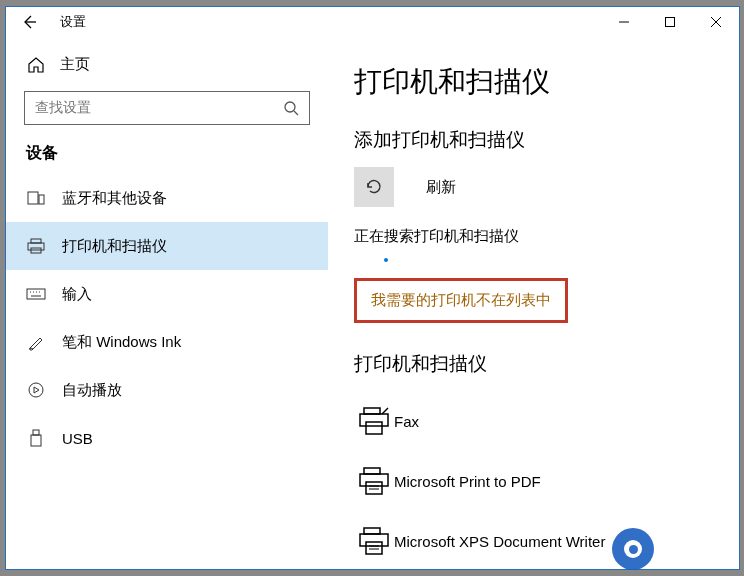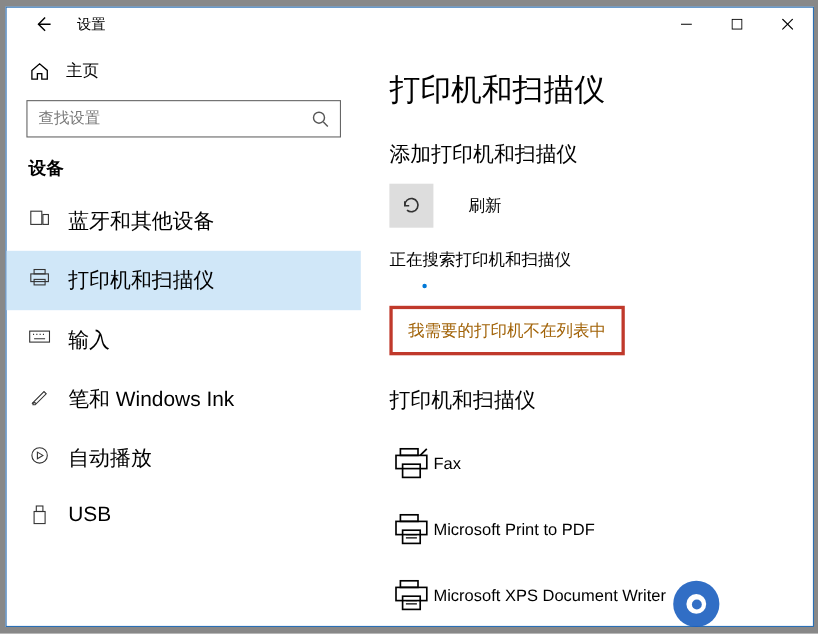--- a/index.html
+++ b/index.html
@@ -1,28 +1,28 @@
 <!DOCTYPE html>
 <html><head>
 <meta charset="utf-8">
 <style>
 * { margin: 0; padding: 0; box-sizing: border-box; font-family: "Microsoft YaHei", "Segoe UI", sans-serif; }
 body { width: 744px; height: 576px; background: #888; padding-top: 6px; overflow: hidden; position: relative; }
 .window { width: 735px; height: 564px; margin-left: 5px; background: #fff; border: 1px solid #2a6fb5; position: relative; }
-.titlebar { display: flex; align-items: center; height: 30px; padding-left: 20px; }
+.titlebar { display: flex; align-items: center; height: 30px; padding-left: 10px; }
 .back-btn { width: 26px; height: 26px; display: flex; align-items: center; justify-content: center; font-size: 18px; color: #333; }
 .win-title { font-size: 13px; margin-left: 18px; color: #000; }
 .win-controls { position: absolute; right: 0; top: 0; display: flex; }
 .win-ctl { width: 46px; height: 30px; display: flex; align-items: center; justify-content: center; font-size: 11px; color: #000; }
 .body-area { display: flex; height: calc(100% - 30px); }
 .sidebar { width: 322px; padding: 12px 0 0 0; }
 .home-row { display: flex; align-items: flex-start; padding: 6px 20px 16px 20px; gap: 14px; font-size: 15px; }
 .search-box { margin: 0 18px 18px 18px; border: 1px solid #666; height: 34px; display: flex; align-items: center; padding: 0 10px; color: #777; font-size: 14px; justify-content: space-between; }
 .cat-title { font-size: 16px; font-weight: 600; padding: 0 20px 10px 20px; }
-.nav-item { display: flex; align-items: flex-start; gap: 16px; padding: 14px 20px; font-size: 19px; color: #000; }
+.nav-item { display: flex; align-items: center; gap: 16px; padding: 14px 20px; font-size: 15px; color: #000; }
 .nav-item.active { background: #d0e7f8; }
 .nav-icon { width: 20px; height: 20px; display: flex; align-items: center; justify-content: center; color: #333; flex-shrink: 0; }
 .content { flex: 1; padding: 26px 10px 0 26px; overflow: hidden; }
 .page-title { font-size: 28px; font-weight: 400; margin-bottom: 26px; }
 .section-h { font-size: 19px; margin-bottom: 14px; }
 .refresh-row { display: flex; align-items: center; gap: 32px; margin-bottom: 20px; }
 .refresh-btn { width: 40px; height: 40px; background: #ddd; display: flex; align-items: center; justify-content: center; font-size: 18px; }
 .refresh-txt { font-size: 15px; }
 .searching { font-size: 15px; margin-bottom: 12px; }
 .dot { width: 4px; height: 4px; background: #0078d7; border-radius: 50%; margin: 4px 0 16px 30px; }

